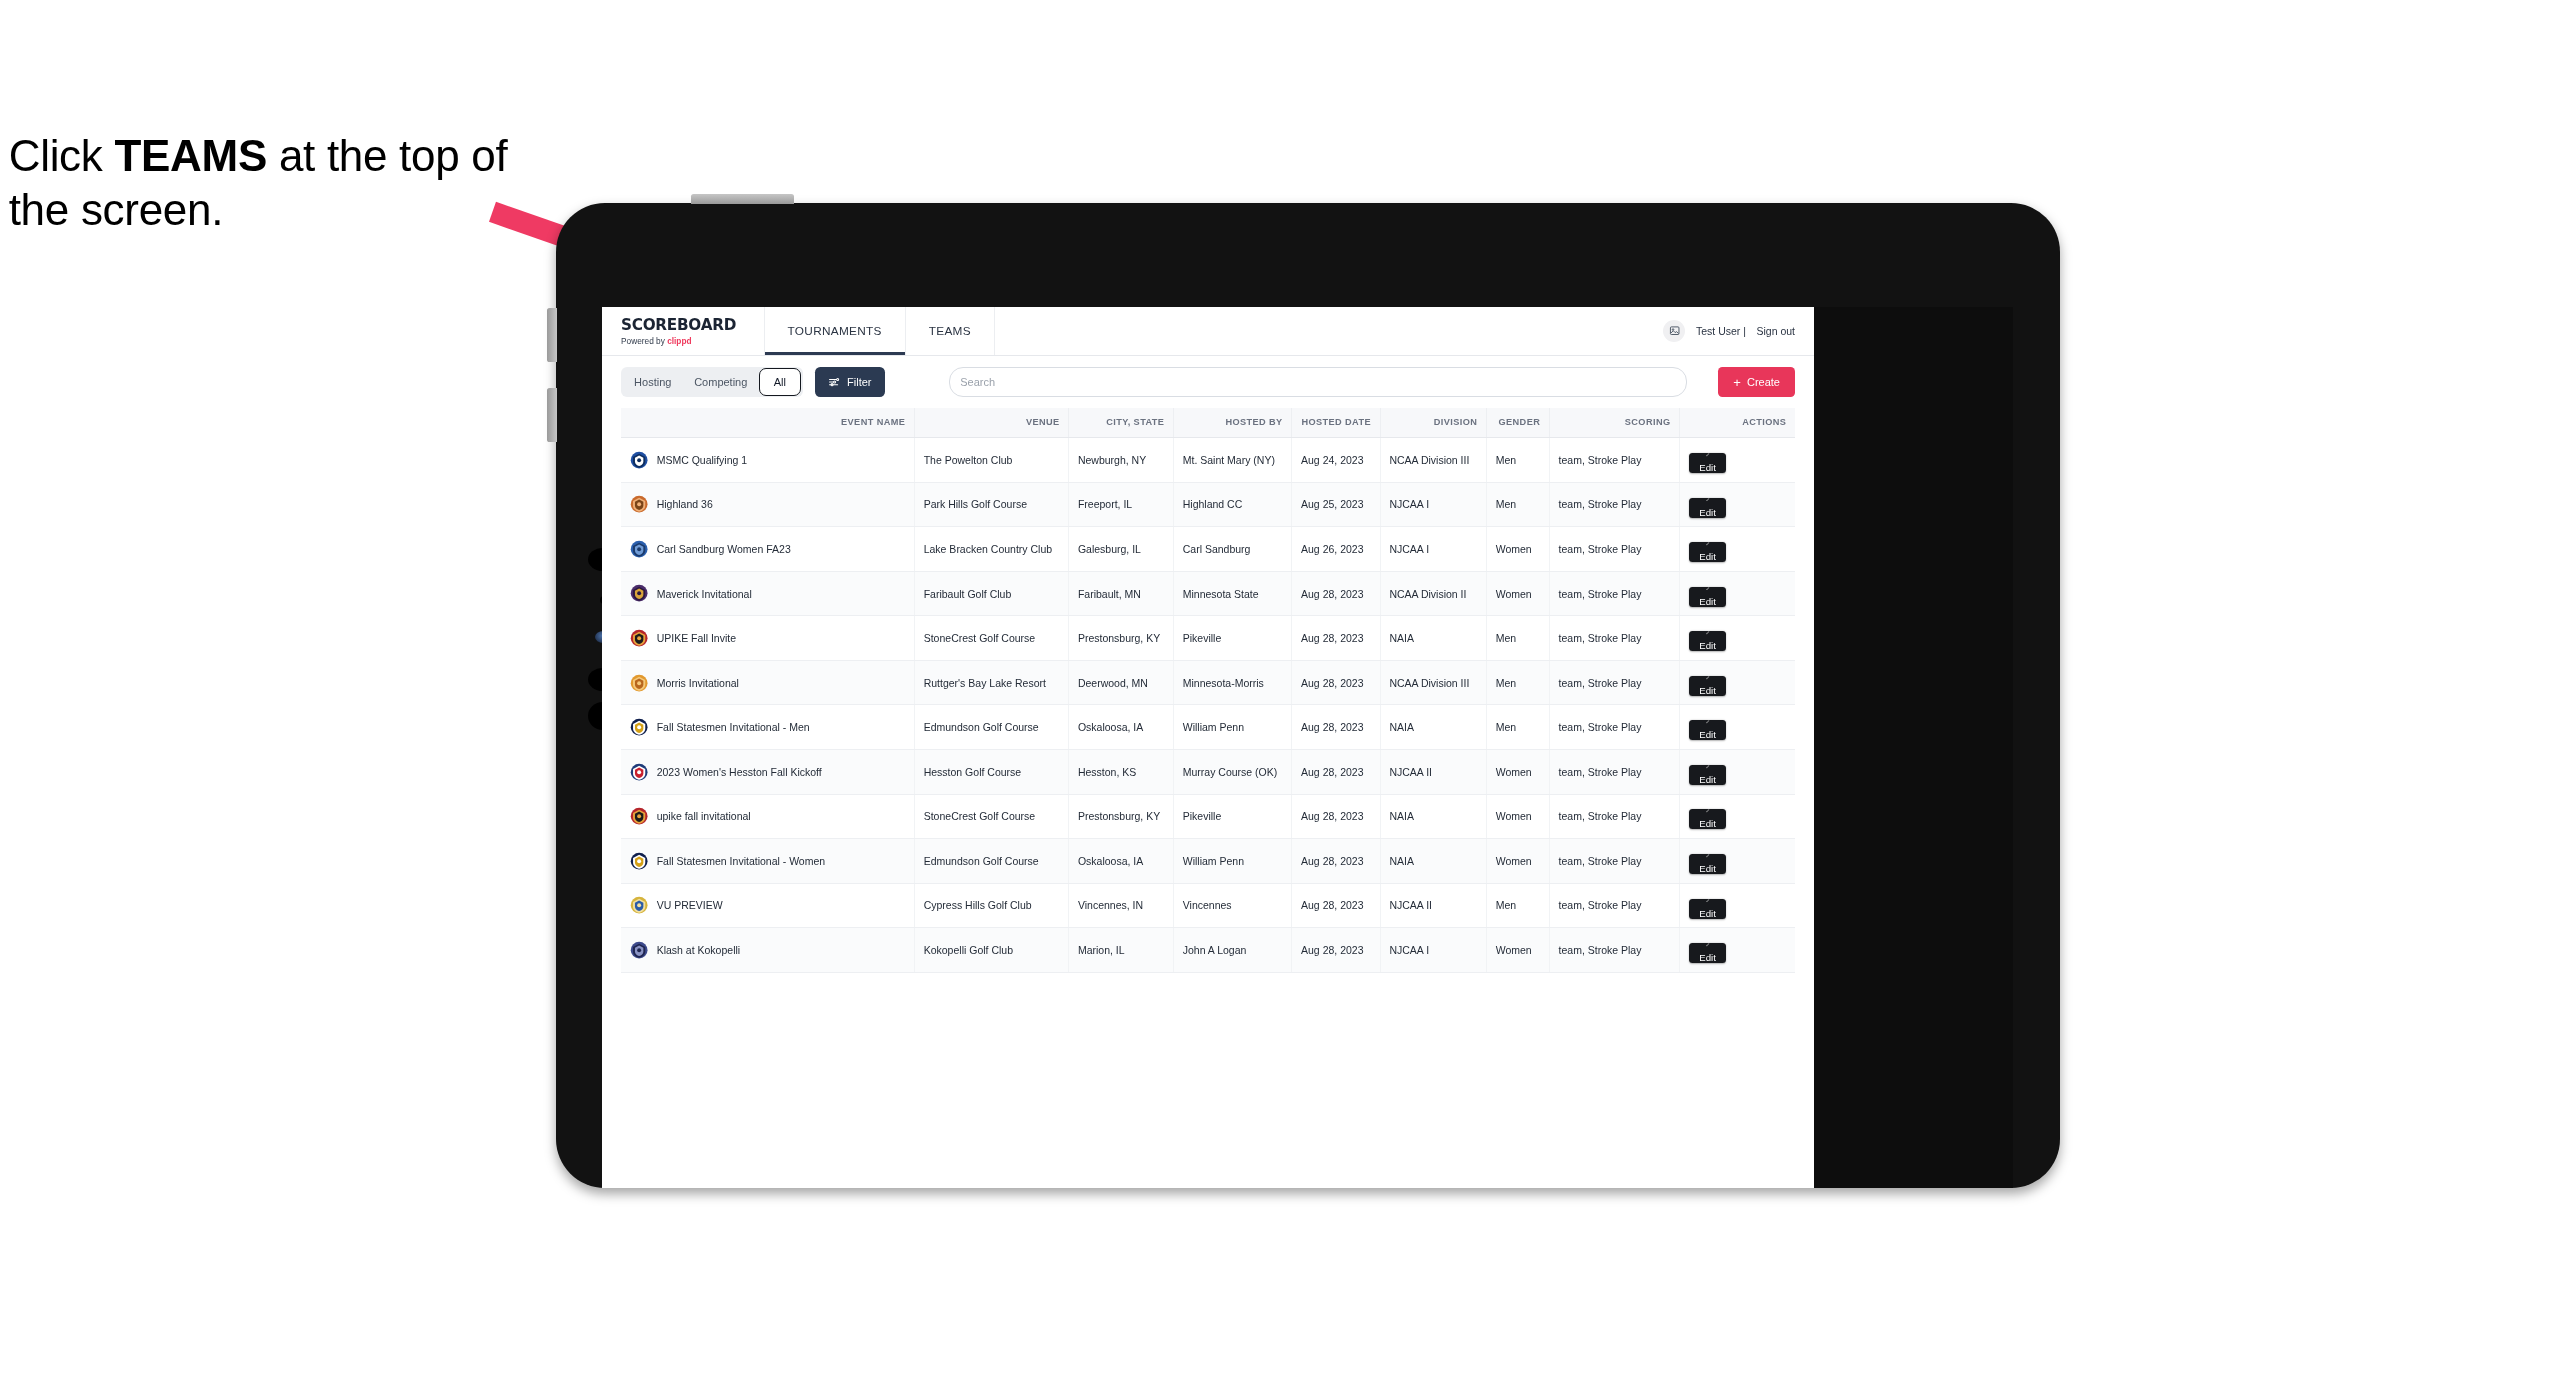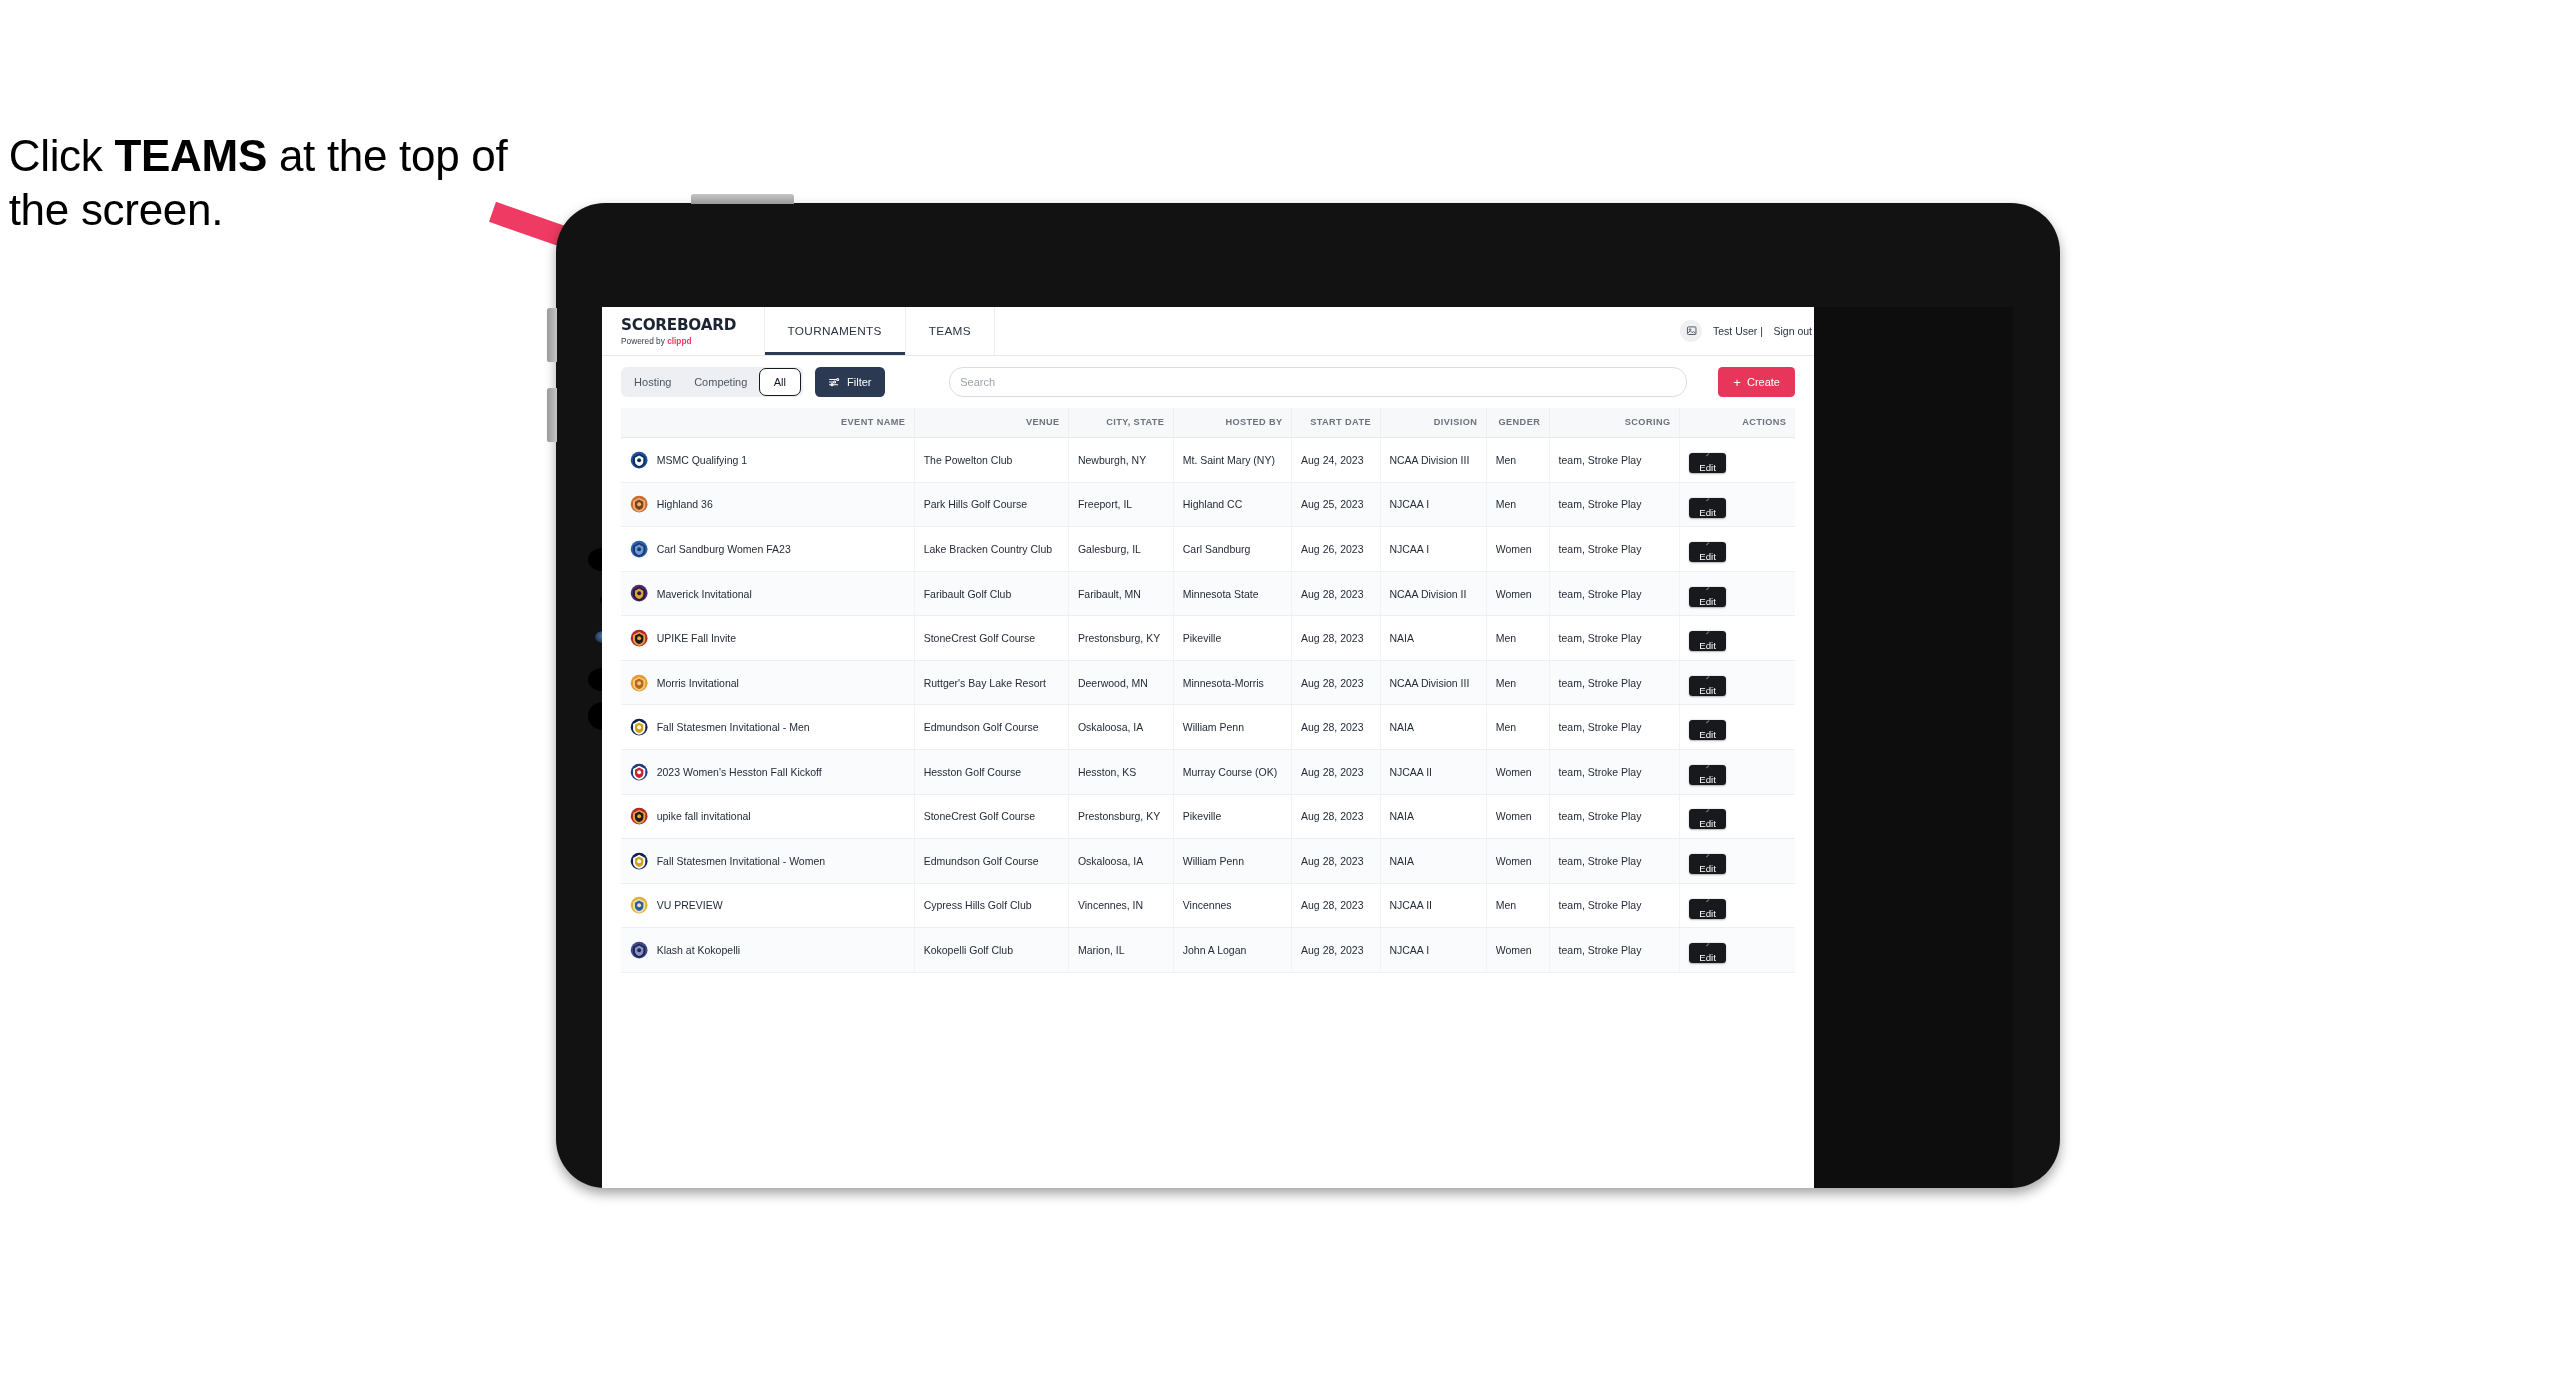--- a/index.html
+++ b/index.html
@@ -113,21 +113,21 @@
     position: relative;
     cursor: pointer;
     white-space: nowrap;
   }
   .nav-tab.active::after {
     content: ""; position: absolute; left: 0; right: 0; bottom: 0;
     height: 2.6px; background: #2c3a52;
   }
   .nav-right {
     margin-left: auto; display: flex; align-items: center; gap: 10.5px;
-    padding-right: 2px;
+    padding-right: 19px;
   }
   .avatar {
     width: 22px; height: 22px; border-radius: 50%;
     background: #f0f0f2;
     display: flex; align-items: center; justify-content: center;
   }
   .avatar svg { width: 11.4px; height: 11.4px; }
   .user-name { font-size: 10.5px; color: #2a3342; white-space: nowrap; }
   .sign-out { font-size: 10.5px; color: #2a3342; white-space: nowrap; cursor: pointer; }
 
@@ -318,21 +318,21 @@
                 <col class="col-gender">
                 <col class="col-scoring">
                 <col class="col-actions">
             </colgroup>
             <thead>
               <tr>
                 <th>EVENT NAME</th>
                 <th>VENUE</th>
                 <th>CITY, STATE</th>
                 <th>HOSTED BY</th>
-                <th>START DATE</th>
+                <th>HOSTED DATE</th>
                 <th>DIVISION</th>
                 <th>GENDER</th>
                 <th>SCORING</th>
                 <th>ACTIONS</th>
               </tr>
             </thead>
             <tbody id="table-body">
                 <tr>
                   <td>
                     <span class="event-cell">

